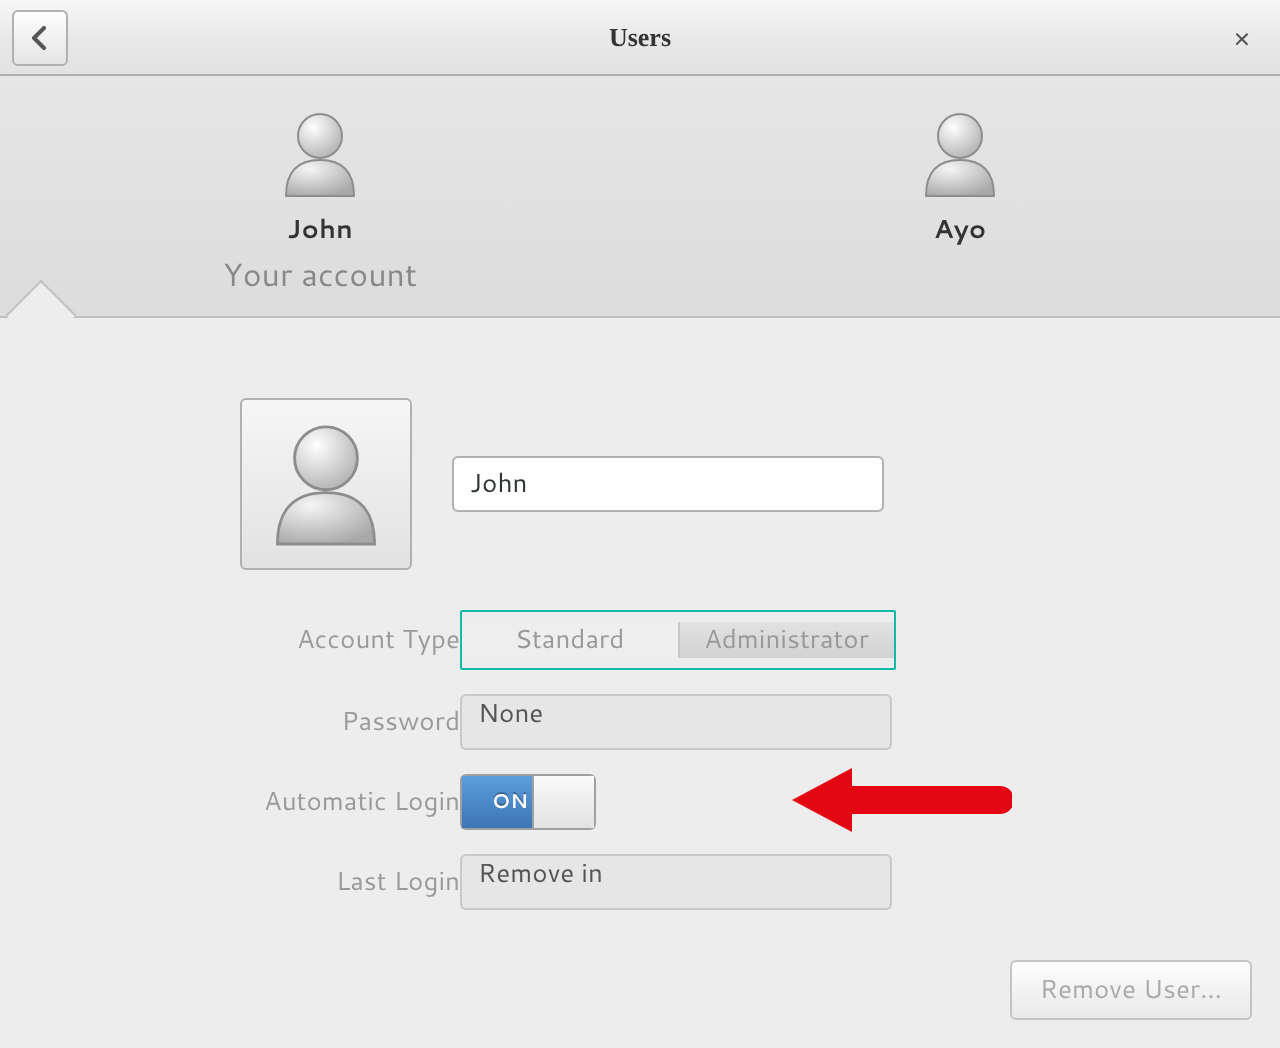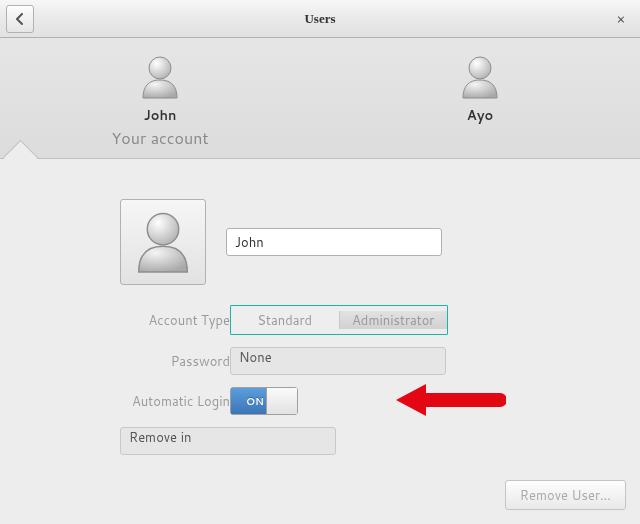--- a/index.html
+++ b/index.html
@@ -302,20 +302,21 @@
       <div class="lbl">Automatic Login</div>
       <div class="field">
         <div class="toggle">
           <div class="toggle-on">ON</div>
           <div class="toggle-knob"></div>
         </div>
       </div>
     </div>
 
     <div class="row">
+      <div class="lbl">Last Login</div>
       <div class="read-field field">
         <span>Remove in</span>
       </div>
     </div>
 
   </div>
 
   <svg class="arrow" width="110" height="40" viewBox="0 0 110 40">
     <path d="M20 20 L104 20" stroke="#e30613" stroke-width="14" stroke-linecap="round"></path>
     <path d="M0 20 L30 4 L30 36 Z" fill="#e30613"></path>

